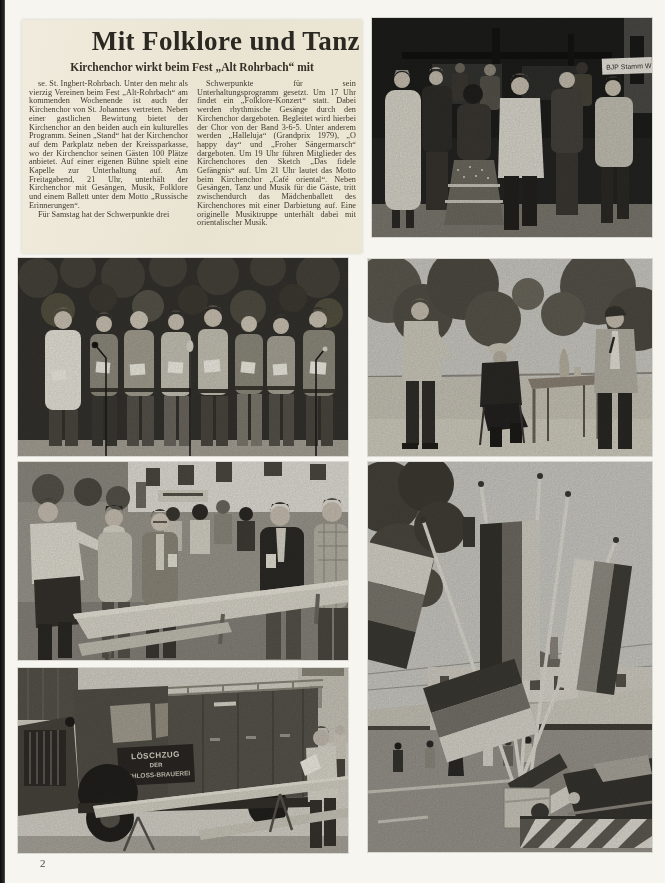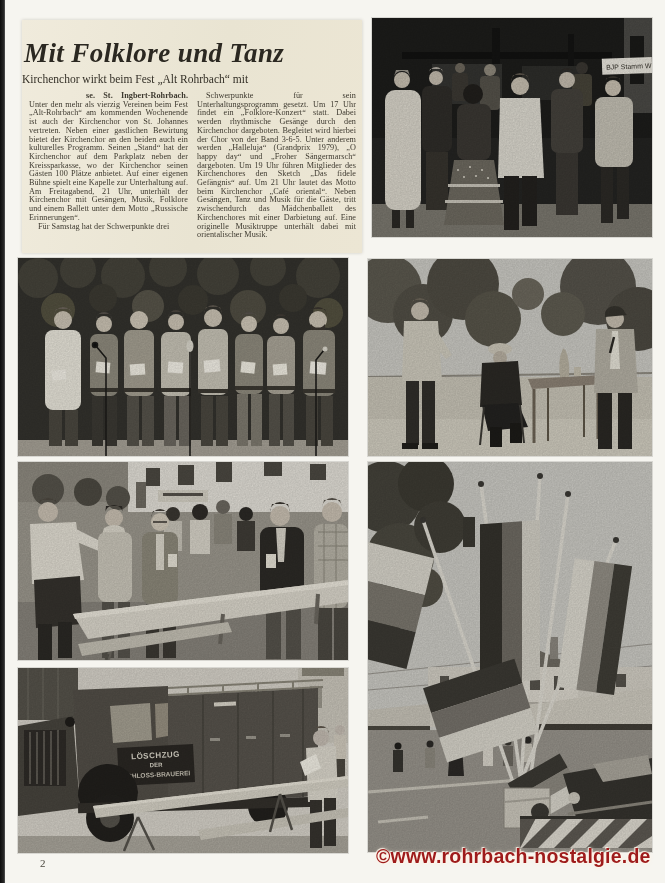--- a/index.html
+++ b/index.html
@@ -10,29 +10,29 @@
   }
   .edge-left { position:absolute; left:0; top:0; width:5px; height:883px;
     background:linear-gradient(90deg,#0c0c0c,#262626 70%,#555); }
 
   
   .clipping {
     position:absolute; left:22px; top:20px; width:340px; height:233px;
     background:linear-gradient(100deg,#f0ebdc 0%, #e9e4d2 55%, #ece6d4 100%);
     box-shadow:0 0 3px rgba(90,80,60,.25);
   }
-  .headline { margin:20px 2px 0; text-align:left; font-size:27px; font-weight:bold;
-    color:#2b2821; letter-spacing:.4px; line-height:1;font-style:italic; }
-  .subheadline { margin:6px 0 0; font-size:11.5px; font-weight:normal;
+  .headline { margin:8px 2px 0; text-align:right; font-size:27px; font-weight:bold;
+    color:#2b2821; letter-spacing:.4px; line-height:1; }
+  .subheadline { margin:6px 0 0; text-align:center; font-size:11.5px; font-weight:bold;
     color:#332f26; }
   .cols { display:flex; gap:9px; padding:7px 6px 0 7px; }
   .col { width:50%; text-align:justify; font-size:8.2px; line-height:8.7px;
     color:#3d392f; letter-spacing:.05px; }
   .col p { margin:0; text-indent:9px; }
-  .lead { font-weight:bold;margin-left:48px; }
+  .lead { font-weight:normal; }
 
   
   .photo { position:absolute; background:#7a776f; box-shadow:0 0 0 1px rgba(0,0,0,.12); }
   .photo svg { display:block; }
   .ph-dancing { left:372px; top:18px;  width:280px; height:219px; }
   .ph-choir   { left:18px;  top:258px; width:330px; height:198px; }
   .ph-sketch  { left:368px; top:259px; width:284px; height:197px; }
   .ph-crowd   { left:18px;  top:462px; width:330px; height:198px; }
   .ph-flags   { left:368px; top:462px; width:284px; height:390px; }
   .ph-truck   { left:18px;  top:668px; width:330px; height:185px; }
@@ -612,15 +612,14 @@
         <path d="M180 162 L330 140 L330 149 L183 172 Z" fill="#c9c5b9"></path>
         <g stroke="#55524b" stroke-width="2.5" fill="none">
           <path d="M120 149 L106 183 M120 149 L136 182"></path>
           <path d="M262 126 L252 164 M262 126 L274 162"></path>
         </g>
       </g>
       <rect width="330" height="185" filter="url(#grain)" opacity="0.15"></rect>
     </svg>
   </div>
 
-  <div class="watermark">©www.rohrbach-nostalgie.de</div>
   <div class="pagenum">2</div>
 </div>
 
 </body></html>

